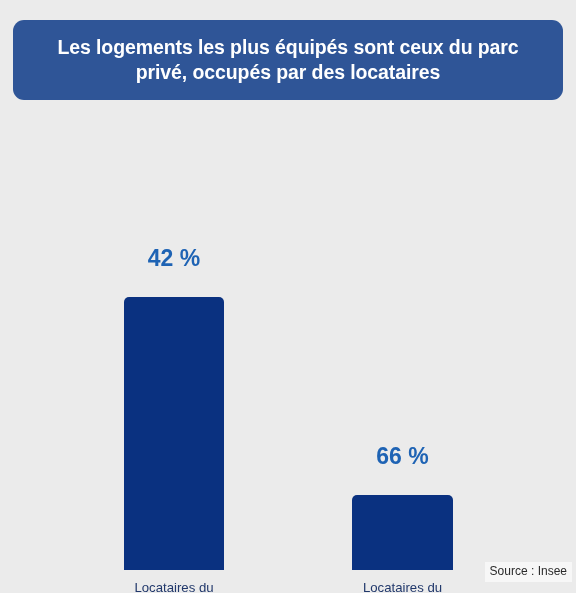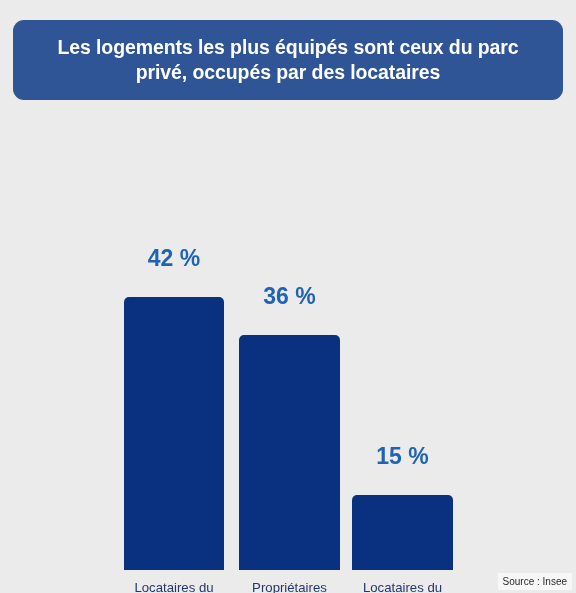--- a/index.html
+++ b/index.html
@@ -91,24 +91,24 @@
     line-height: 1.28;
     text-align: center;
     white-space: pre-line;
     width: 132px;
   }
 
   
   #source-note {
     position: absolute;
     right: 4px;
-    bottom: 3px;
+    bottom: 11px;
     background: #f7f7f7;
     color: #2b2b2b;
-    font-size: 10px;
+    font-size: 12px;
     line-height: 1.3;
     padding: 2px 5px 2px 5px;
     white-space: nowrap;
     margin-top: 43px;
   }
 </style>
 </head>
 <body>
 
 <div id="figure">
@@ -119,28 +119,23 @@
 
   <div id="plot-area">
 
     <div class="bar-group" style="left:124px; width:100px; height:390px;">
       <div class="bar-value" style="bottom:300px;">42 %</div>
       <div class="bar-rect" style="height:273px;"></div>
       <div class="bar-label" style="top:400px;">Locataires du
 parc privé</div>
     </div>
 
-    <div class="bar-group" style="left:239px; width:101px; height:390px;">
-      <div class="bar-value" style="bottom:262px;">36 %</div>
-      <div class="bar-rect" style="height:235px;"></div>
-      <div class="bar-label" style="top:400px;">Propriétaires</div>
-    </div>
 
     <div class="bar-group" style="left:352px; width:101px; height:390px;">
-      <div class="bar-value" style="bottom:102px;">15 %</div>
+      <div class="bar-value" style="bottom:102px;">66 %</div>
       <div class="bar-rect" style="height:75px;"></div>
       <div class="bar-label" style="top:400px;">Locataires du
 parc locatif
 social</div>
     </div>
 
   </div>
 
   <div id="source-note">Source : Insee</div>
 

